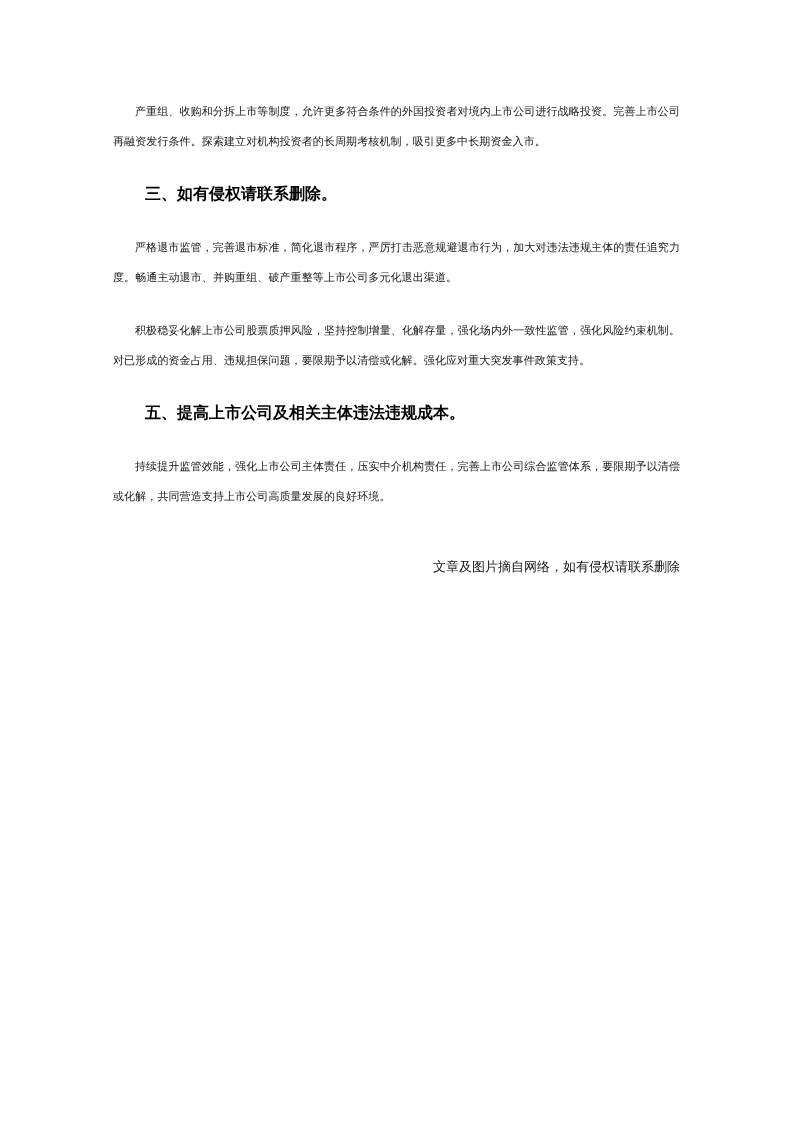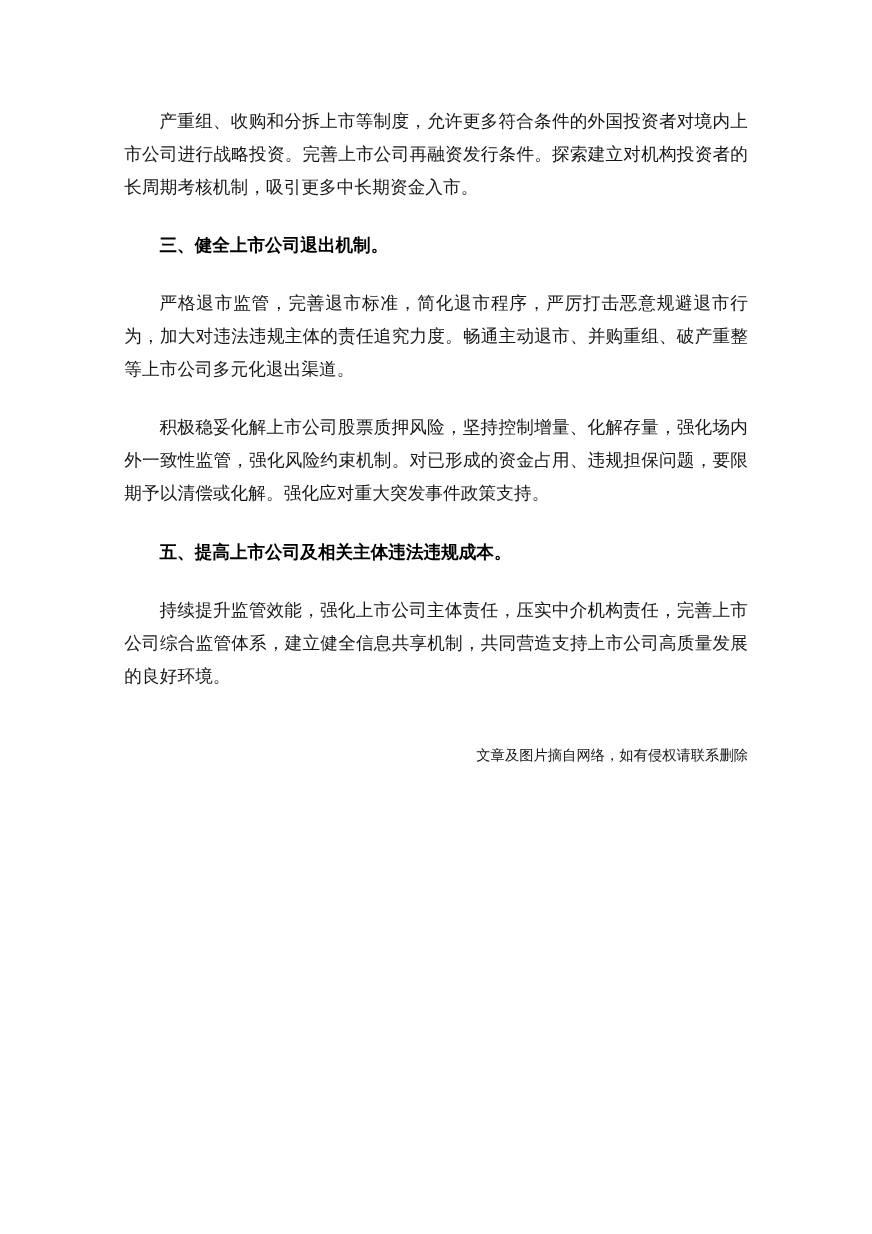--- a/index.html
+++ b/index.html
@@ -16,21 +16,21 @@
     box-sizing: border-box;
     width: 793px;
     height: 1122px;
     padding: 96px 113px 40px 113px;
     background: #ffffff;
     font-family: "Liberation Serif", "DejaVu Serif", serif;
     color: #161616;
   }
   .para {
     margin: 0 0 23px 0;
-    font-size: 16px;
+    font-size: 11px;
     line-height: 30px;
     text-align: justify;
     text-indent: 2em;
     letter-spacing: 0.1px;
     word-break: normal;
   }
   .heading {
     margin: 0 0 23px 0;
     font-size: 16px;
     line-height: 30px;
@@ -47,24 +47,24 @@
     color: #161616;
   }
 </style>
 </head>
 <body>
 
 <div class="page">
 
   <p class="para">产重组、收购和分拆上市等制度，允许更多符合条件的外国投资者对境内上市公司进行战略投资。完善上市公司再融资发行条件。探索建立对机构投资者的长周期考核机制，吸引更多中长期资金入市。</p>
 
-  <p class="heading">三、健全上市公司退出机制。</p>
+  <p class="heading">三、如有侵权请联系删除。</p>
   <p class="para">严格退市监管，完善退市标准，简化退市程序，严厉打击恶意规避退市行为，加大对违法违规主体的责任追究力度。畅通主动退市、并购重组、破产重整等上市公司多元化退出渠道。</p>
 
   <p class="para">积极稳妥化解上市公司股票质押风险，坚持控制增量、化解存量，强化场内外一致性监管，强化风险约束机制。对已形成的资金占用、违规担保问题，要限期予以清偿或化解。强化应对重大突发事件政策支持。</p>
 
   <p class="heading">五、提高上市公司及相关主体违法违规成本。</p>
 
-  <p class="para">持续提升监管效能，强化上市公司主体责任，压实中介机构责任，完善上市公司综合监管体系，建立健全信息共享机制，共同营造支持上市公司高质量发展的良好环境。</p>
+  <p class="para">持续提升监管效能，强化上市公司主体责任，压实中介机构责任，完善上市公司综合监管体系，要限期予以清偿或化解，共同营造支持上市公司高质量发展的良好环境。</p>
 
   <p class="footer-note">文章及图片摘自网络，如有侵权请联系删除</p>
 
 </div>
 
 </body></html>

